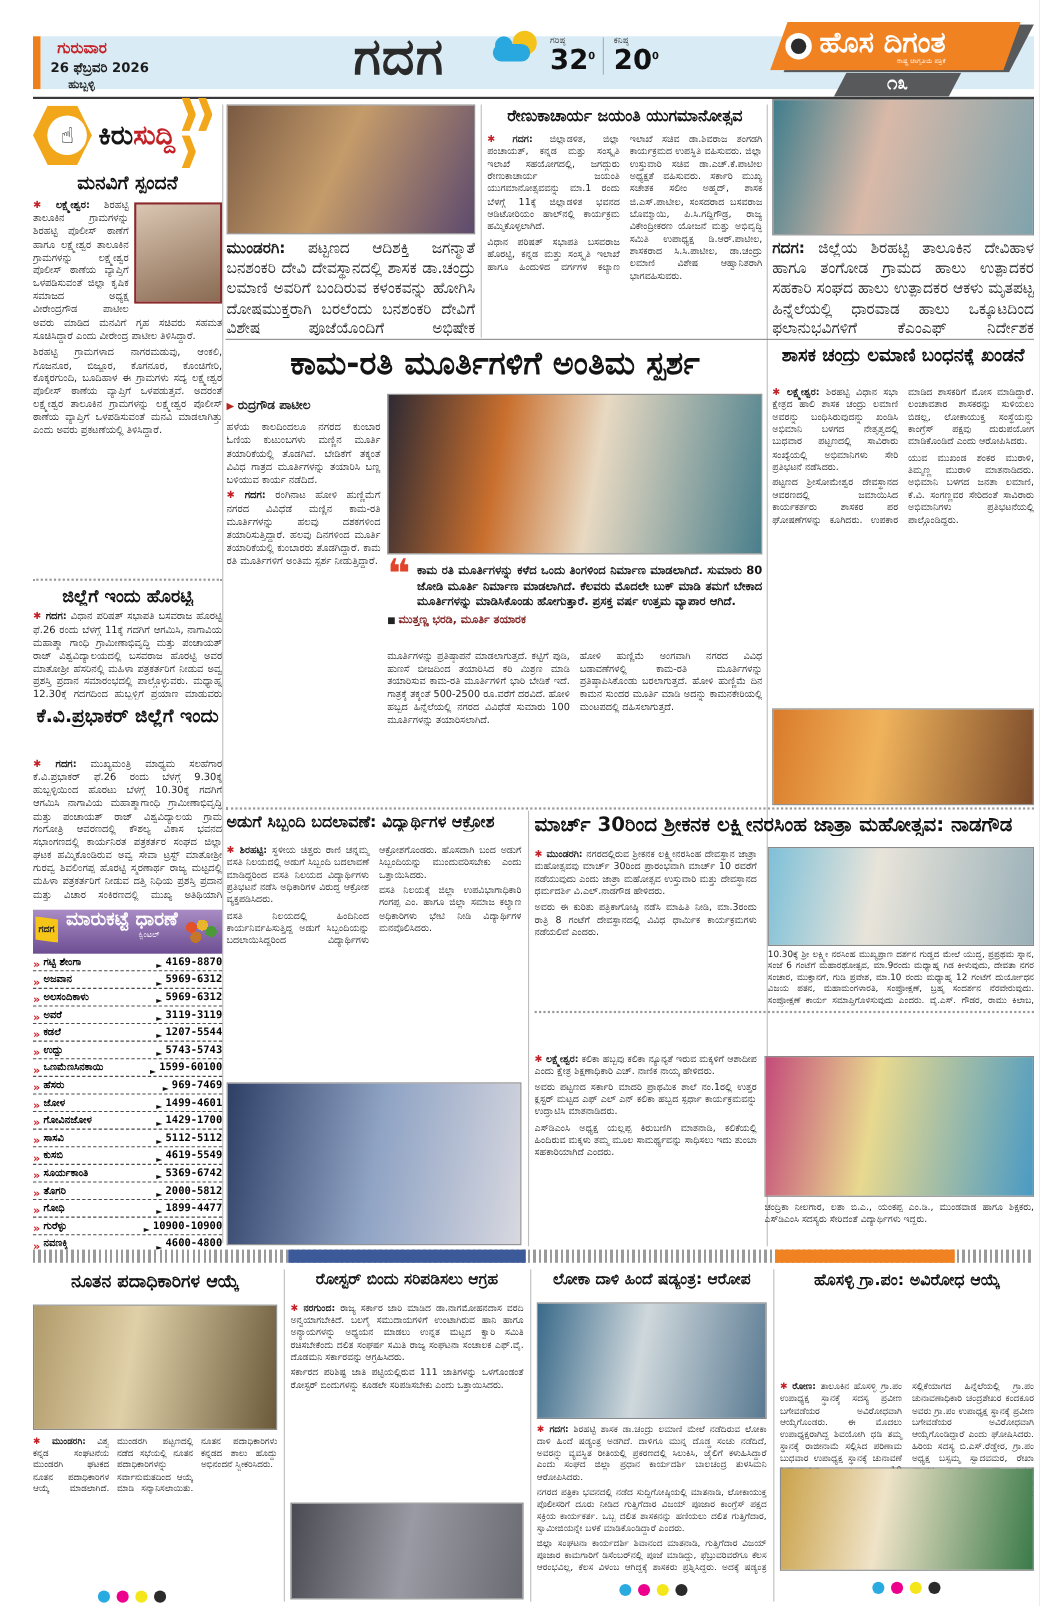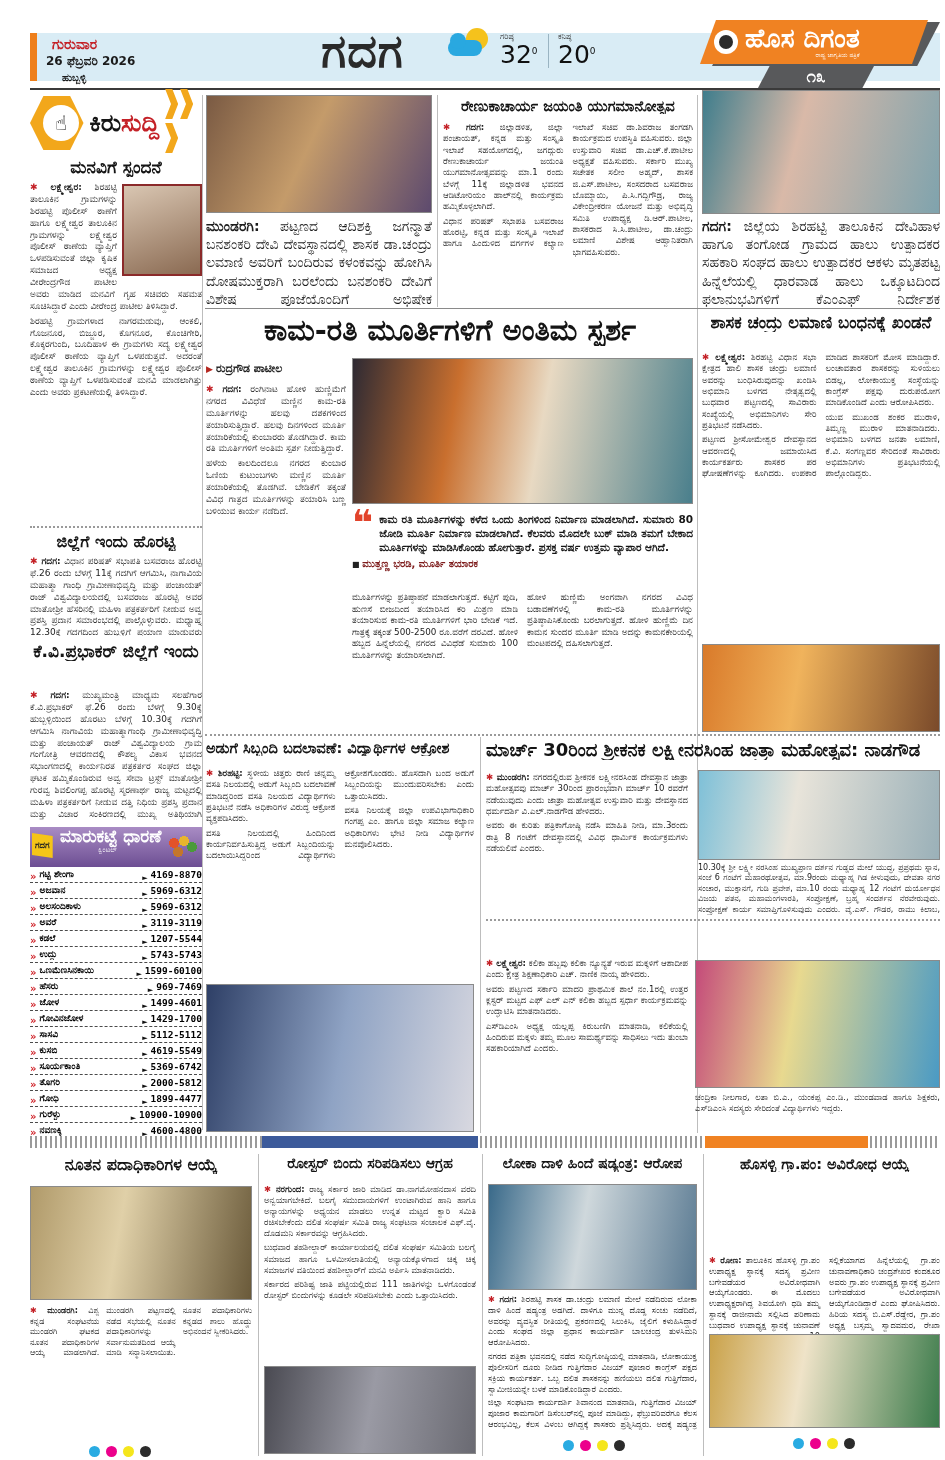--- a/index.html
+++ b/index.html
@@ -21,21 +21,21 @@
   .dotline{border-top:2px dotted #9a9a9a;height:0;}
   .hatch{background:repeating-linear-gradient(90deg,#9a9a9a 0 2px,#ffffff 2px 5px);}
   .rule{background:#3a3a3a;}
   
   .band{background:#d9ecf5;}
   .day{color:#c42127;font-weight:bold;font-size:14px;}
   .date{color:#1c1c1c;font-weight:bold;font-size:12px;}
   .edition{color:#1c1c1c;font-size:10px;font-weight:bold;}
   .masthead{font-size:46px;font-weight:bold;color:#2a2a2a;letter-spacing:1px;}
   .w-label{font-size:8px;color:#333;}
-  .w-num{font-size:25px;font-weight:normal;color:#111;line-height:1;}
+  .w-num{font-size:25px;font-weight:bold;color:#111;line-height:1;}
   .w-num sup{font-size:9px;}
   .sun{width:22px;height:22px;border-radius:50%;background:#f5c21c;position:absolute;left:26px;top:0;}
   .cloud{width:34px;height:16px;border-radius:10px;background:#29a8e0;position:absolute;left:8px;top:12px;}
   .cloud::before{content:"";position:absolute;width:16px;height:16px;border-radius:50%;background:#29a8e0;left:2px;top:-7px;}
   .logo-orange{background:#f08222;clip-path:polygon(7% 0,100% 0,93% 100%,0 100%);}
   .logo-gray{background:#58595b;clip-path:polygon(10% 0,100% 0,90% 100%,0 100%);}
   .logo-title{color:#fff;font-weight:bold;font-size:26px;line-height:1;}
   .logo-tag{color:#fff;font-size:6px;}
   .logo-circle{width:24px;height:24px;border-radius:50%;background:#fff;position:relative;}
   .logo-circle::after{content:"";position:absolute;left:5px;top:5px;width:14px;height:14px;border-radius:50%;background:#2b2b2b;}
@@ -44,21 +44,21 @@
   .hex{width:62px;height:54px;background:#f2a71b;clip-path:polygon(25% 0,75% 0,100% 50%,75% 100%,25% 100%,0 50%);position:relative;}
   .hex-inner{position:absolute;left:13px;top:9px;width:36px;height:36px;border-radius:50%;background:#fff;text-align:center;font-size:20px;line-height:36px;}
   .kiru-b{font-size:24px;font-weight:bold;color:#151515;}
   .kiru-r{font-size:24px;font-weight:bold;color:#c42127;font-family:Liberation Serif, serif;}
   .chev{display:inline-block;width:13px;height:30px;background:#f2a71b;margin-left:2px;clip-path:polygon(0 0,55% 0,100% 50%,55% 100%,0 100%,45% 50%);}
   .portrait{float:right;width:80px;height:92px;margin:2px 0 3px 5px;border:2px solid #8b2a2a;background:linear-gradient(160deg,#d9c6b2,#8a6a52);}
   
   .mkt-head{background:linear-gradient(180deg,#a98cc4,#6d4e93);position:relative;color:#fff;}
   .mkt-tab{position:absolute;left:2px;top:6px;background:#f5c518;color:#222;font-size:8.5px;font-weight:bold;padding:7px 3px;clip-path:polygon(0 0,100% 12%,100% 100%,0 88%);}
   .mkt-title{font-size:17px;font-weight:bold;margin-left:30px;line-height:1.1;}
-  .mkt-unit{font-size:7px;margin-left:68px;}
+  .mkt-unit{font-size:7px;margin-left:96px;}
   .veg{position:absolute;right:4px;top:8px;width:30px;height:24px;background:
     radial-gradient(circle at 6px 8px,#e2522a 0 5px,transparent 5px),
     radial-gradient(circle at 16px 6px,#e8b52c 0 5px,transparent 5px),
     radial-gradient(circle at 24px 12px,#4a9a3a 0 5px,transparent 5px),
     radial-gradient(circle at 10px 17px,#c4762a 0 5px,transparent 5px);}
   .mkt-row{display:flex;align-items:center;height:15px;border-bottom:1px dashed #4a4a4a;}
   .mk::before{content:"»";color:#cf1f26;font-weight:bold;font-size:10px;margin-right:3px;}
   .nm{font-size:9px;font-weight:bold;flex:1;white-space:nowrap;overflow:hidden;}
   .ar::before{content:"►";font-size:7px;margin-right:3px;color:#111;}
   .pr{font-size:9.5px;font-weight:bold;font-family:"DejaVu Sans Mono",monospace;white-space:nowrap;}
@@ -269,22 +269,22 @@
   <div class="abs photo" style="left:702px;top:90px;width:238px;height:124px;background:linear-gradient(105deg,#3f7d8c,#d9b9a8 40%,#7fa3ad);"></div>
   <div class="abs caption" style="left:702px;top:217px;width:238px;height:90px;">
     <span class="cap-dl">ಗದಗ:</span> <span>ಜಿಲ್ಲೆಯ ಶಿರಹಟ್ಟಿ ತಾಲೂಕಿನ ದೇವಿಹಾಳ ಹಾಗೂ ತಂಗೋಡ ಗ್ರಾಮದ ಹಾಲು ಉತ್ಪಾದಕರ ಸಹಕಾರಿ ಸಂಘದ ಹಾಲು ಉತ್ಪಾದಕರ ಆಕಳು ಮೃತಪಟ್ಟ ಹಿನ್ನೆಲೆಯಲ್ಲಿ ಧಾರವಾಡ ಹಾಲು ಒಕ್ಕೂಟದಿಂದ ಫಲಾನುಭವಿಗಳಿಗೆ ಕೆಎಂಎಫ್ ನಿರ್ದೇಶಕ ಲಿಂಗರಾಜಗೌಡ ಪಾಟೀಲ ಚೆಕ್ ವಿತರಿಸಿದರು. ಜಿಲ್ಲಾ ಮುಖ್ಯಸ್ಥ ಡಾ.ಪ್ರಸನ್ನ ಪಟ್ಟೇದ, ತಾಲೂಕ ವಿಸ್ತೀರಣಾಧಿಕಾರಿ ಬಸವರಾಜ ಜುಮ್ಮಣ್ಣವರ, ಕಿರಣ ಪಾಟೀಲ ಹಾಗೂ ಹಾಲು ಉತ್ಪಾದಕರ ಆಡಳಿತ ಮಂಡಳಿ ಸೇರಿದಂತೆ ಗ್ರಾಮಸ್ಥರು ಇದ್ದರು.</span>
   </div>
 
   <div class="abs" style="left:205px;top:308px;width:735px;height:1px;background:#8a8a8a;"></div>
 
   <div class="abs headline" style="left:206px;top:314px;width:488px;font-size:29px;">ಕಾಮ-ರತಿ ಮೂರ್ತಿಗಳಿಗೆ ಅಂತಿಮ ಸ್ಪರ್ಶ</div>
   <div class="abs byline" style="left:206px;top:362px;">ರುದ್ರಗೌಡ ಪಾಟೀಲ</div>
   <div class="abs body-text" style="left:206px;top:384px;width:140px;height:346px;">
+    <p>ಹಳೆಯ ಕಾಲದಿಂದಲೂ ನಗರದ ಕುಂಬಾರ ಓಣಿಯ ಕುಟುಂಬಗಳು ಮಣ್ಣಿನ ಮೂರ್ತಿ ತಯಾರಿಕೆಯಲ್ಲಿ ತೊಡಗಿವೆ. ಬೇಡಿಕೆಗೆ ತಕ್ಕಂತೆ ವಿವಿಧ ಗಾತ್ರದ ಮೂರ್ತಿಗಳನ್ನು ತಯಾರಿಸಿ ಬಣ್ಣ ಬಳಿಯುವ ಕಾರ್ಯ ನಡೆದಿದೆ.</p>
     <p><span class="dateline">ಗದಗ:</span> <span>ರಂಗಿನಾಟ ಹೋಳಿ ಹುಣ್ಣಿಮೆಗೆ ನಗರದ ವಿವಿಧೆಡೆ ಮಣ್ಣಿನ ಕಾಮ-ರತಿ ಮೂರ್ತಿಗಳನ್ನು ಹಲವು ದಶಕಗಳಿಂದ ತಯಾರಿಸುತ್ತಿದ್ದಾರೆ. ಹಲವು ದಿನಗಳಿಂದ ಮೂರ್ತಿ ತಯಾರಿಕೆಯಲ್ಲಿ ಕುಂಬಾರರು ತೊಡಗಿದ್ದಾರೆ. ಕಾಮ ರತಿ ಮೂರ್ತಿಗಳಿಗೆ ಅಂತಿಮ ಸ್ಪರ್ಶ ನೀಡುತ್ತಿದ್ದಾರೆ.</span></p>
-    <p>ಹಳೆಯ ಕಾಲದಿಂದಲೂ ನಗರದ ಕುಂಬಾರ ಓಣಿಯ ಕುಟುಂಬಗಳು ಮಣ್ಣಿನ ಮೂರ್ತಿ ತಯಾರಿಕೆಯಲ್ಲಿ ತೊಡಗಿವೆ. ಬೇಡಿಕೆಗೆ ತಕ್ಕಂತೆ ವಿವಿಧ ಗಾತ್ರದ ಮೂರ್ತಿಗಳನ್ನು ತಯಾರಿಸಿ ಬಣ್ಣ ಬಳಿಯುವ ಕಾರ್ಯ ನಡೆದಿದೆ.</p>
   </div>
   <div class="abs photo" style="left:352px;top:358px;width:341px;height:146px;background:linear-gradient(100deg,#2e2a33,#c96f2e 30%,#e8d9c2 55%,#4a7f8c);"></div>
   <div class="abs" style="left:352px;top:512px;width:341px;">
     <div style="display:flex;">
       <span class="quote-ic">❝</span>
       <span class="quote-tx" style="margin-left:6px;">ಕಾಮ ರತಿ ಮೂರ್ತಿಗಳನ್ನು ಕಳೆದ ಒಂದು ತಿಂಗಳಿಂದ ನಿರ್ಮಾಣ ಮಾಡಲಾಗಿದೆ. ಸುಮಾರು 80 ಜೋಡಿ ಮೂರ್ತಿ ನಿರ್ಮಾಣ ಮಾಡಲಾಗಿದೆ. ಕೆಲವರು ಮೊದಲೇ ಬುಕ್ ಮಾಡಿ ತಮಗೆ ಬೇಕಾದ ಮೂರ್ತಿಗಳನ್ನು ಮಾಡಿಸಿಕೊಂಡು ಹೋಗುತ್ತಾರೆ. ಪ್ರಸಕ್ತ ವರ್ಷ ಉತ್ತಮ ವ್ಯಾಪಾರ ಆಗಿದೆ.</span>
     </div>
     <div class="quote-by">ಮುತ್ತಣ್ಣ ಭರಡಿ, ಮೂರ್ತಿ ತಯಾರಕ</div>
   </div>
   <div class="abs body-text cols2" style="left:352px;top:592px;width:341px;height:138px;font-size:8.8px;">
@@ -339,21 +339,20 @@
   <div class="abs headline" style="left:30px;top:1156px;width:222px;font-size:16px;">ನೂತನ ಪದಾಧಿಕಾರಿಗಳ ಆಯ್ಕೆ</div>
   <div class="abs photo" style="left:30px;top:1186px;width:222px;height:114px;background:linear-gradient(100deg,#b09a6a,#e0d0a8 40%,#6a5a3a);"></div>
   <div class="abs body-text cols3" style="left:30px;top:1306px;width:222px;height:130px;font-size:8px;">
     <p><span class="dateline">ಮುಂಡರಗಿ:</span> <span>ವಿಶ್ವ ಕನ್ನಡ ಸಂಘಟನೆಯ ಮುಂಡರಗಿ ಘಟಕದ ನೂತನ ಪದಾಧಿಕಾರಿಗಳ ಆಯ್ಕೆ ಮಾಡಲಾಗಿದೆ. ಮುಂಡರಗಿ ಪಟ್ಟಣದಲ್ಲಿ ನಡೆದ ಸಭೆಯಲ್ಲಿ ನೂತನ ಪದಾಧಿಕಾರಿಗಳನ್ನು ಸರ್ವಾನುಮತದಿಂದ ಆಯ್ಕೆ ಮಾಡಿ ಸನ್ಮಾನಿಸಲಾಯಿತು. ನೂತನ ಪದಾಧಿಕಾರಿಗಳು ಕನ್ನಡದ ಶಾಲು ಹೊದ್ದು ಅಭಿನಂದನೆ ಸ್ವೀಕರಿಸಿದರು.</span></p>
   </div>
   <div class="abs dots" style="left:86px;top:1442px;"><span class="d-c"></span><span class="d-m"></span><span class="d-y"></span><span class="d-k"></span></div>
 
   <div class="abs headline" style="left:264px;top:1156px;width:212px;font-size:14px;">ರೋಸ್ಟರ್ ಬಿಂದು ಸರಿಪಡಿಸಲು ಆಗ್ರಹ</div>
   <div class="abs body-text" style="left:264px;top:1184px;width:212px;height:178px;font-size:8.4px;">
     <p><span class="dateline">ನರಗುಂದ:</span> <span>ರಾಜ್ಯ ಸರ್ಕಾರ ಜಾರಿ ಮಾಡಿದ ಡಾ.ನಾಗಮೋಹನದಾಸ ವರದಿ ಅನ್ವಯಾಗಬೇಕಿದೆ. ಬಲಗೈ ಸಮುದಾಯಗಳಿಗೆ ಉಂಟಾಗಿರುವ ಹಾನಿ ಹಾಗೂ ಅನ್ಯಾಯಗಳನ್ನು ಅಧ್ಯಯನ ಮಾಡಲು ಉನ್ನತ ಮಟ್ಟದ ಕ್ವಾರಿ ಸಮಿತಿ ರಚಿಸಬೇಕೆಂದು ದಲಿತ ಸಂಘರ್ಷ ಸಮಿತಿ ರಾಜ್ಯ ಸಂಘಟನಾ ಸಂಚಾಲಕ ಎಫ್.ವೈ. ದೊಡಮನಿ ಸರ್ಕಾರವನ್ನು ಆಗ್ರಹಿಸಿದರು.</span></p>
-    <p>ಬುಧವಾರ ತಹಶೀಲ್ದಾರ್ ಕಾರ್ಯಾಲಯದಲ್ಲಿ ದಲಿತ ಸಂಘರ್ಷ ಸಮಿತಿಯ ಬಲಗೈ ಸಮಾಜದ ಹಾಗೂ ಒಳಮೀಸಲಾತಿಯಲ್ಲಿ ಅನ್ಯಾಯಕ್ಕೊಳಗಾದ ಚಿಕ್ಕ ಚಿಕ್ಕ ಸಮಾಜಗಳ ವತಿಯಿಂದ ತಹಶೀಲ್ದಾರ್‌ಗೆ ಮನವಿ ಅರ್ಪಿಸಿ ಮಾತನಾಡಿದರು.</p>
     <p>ಸರ್ಕಾರದ ಪರಿಶಿಷ್ಟ ಜಾತಿ ಪಟ್ಟಿಯಲ್ಲಿರುವ 111 ಜಾತಿಗಳನ್ನು ಒಳಗೊಂಡಂತೆ ರೋಸ್ಟರ್ ಬಿಂದುಗಳನ್ನು ಕೂಡಲೇ ಸರಿಪಡಿಸಬೇಕು ಎಂದು ಒತ್ತಾಯಿಸಿದರು.</p>
   </div>
   <div class="abs photo" style="left:264px;top:1366px;width:212px;height:88px;background:linear-gradient(100deg,#4a4a52,#9a9aa4 50%,#6a6a72);"></div>
 
   <div class="abs headline" style="left:488px;top:1156px;width:209px;font-size:14px;">ಲೋಕಾ ದಾಳಿ ಹಿಂದೆ ಷಡ್ಯಂತ್ರ: ಆರೋಪ</div>
   <div class="abs photo" style="left:488px;top:1184px;width:209px;height:106px;background:linear-gradient(100deg,#3a6a8a,#cfd8dc 45%,#5a7a92);"></div>
   <div class="abs body-text" style="left:488px;top:1294px;width:209px;height:138px;font-size:8.2px;">
     <p><span class="dateline">ಗದಗ:</span> <span>ಶಿರಹಟ್ಟಿ ಶಾಸಕ ಡಾ.ಚಂದ್ರು ಲಮಾಣಿ ಮೇಲೆ ನಡೆದಿರುವ ಲೋಕಾ ದಾಳಿ ಹಿಂದೆ ಷಡ್ಯಂತ್ರ ಅಡಗಿದೆ. ದಾಳಿಗೂ ಮುನ್ನ ದೊಡ್ಡ ಸಂಚು ನಡೆದಿದೆ, ಅವರನ್ನು ವ್ಯವಸ್ಥಿತ ರೀತಿಯಲ್ಲಿ ಪ್ರಕರಣದಲ್ಲಿ ಸಿಲುಕಿಸಿ, ಜೈಲಿಗೆ ಕಳುಹಿಸಿದ್ದಾರೆ ಎಂದು ಸಂಘದ ಜಿಲ್ಲಾ ಪ್ರಧಾನ ಕಾರ್ಯದರ್ಶಿ ಬಾಲಚಂದ್ರ ತುಳಸಿಮನಿ ಆರೋಪಿಸಿದರು.</span></p>
     <p>ನಗರದ ಪತ್ರಿಕಾ ಭವನದಲ್ಲಿ ನಡೆದ ಸುದ್ದಿಗೋಷ್ಠಿಯಲ್ಲಿ ಮಾತನಾಡಿ, ಲೋಕಾಯುಕ್ತ ಪೊಲೀಸರಿಗೆ ದೂರು ನೀಡಿದ ಗುತ್ತಿಗೆದಾರ ವಿಜಯ್ ಪೂಜಾರ ಕಾಂಗ್ರೆಸ್ ಪಕ್ಷದ ಸಕ್ರಿಯ ಕಾರ್ಯಕರ್ತ. ಒಬ್ಬ ದಲಿತ ಶಾಸಕನನ್ನು ಹಣಿಯಲು ದಲಿತ ಗುತ್ತಿಗೆದಾರ, ಸ್ವಾಮೀಜಿಯನ್ನೇ ಬಳಕೆ ಮಾಡಿಕೊಂಡಿದ್ದಾರೆ ಎಂದರು.</p>
     <p>ಜಿಲ್ಲಾ ಸಂಘಟನಾ ಕಾರ್ಯದರ್ಶಿ ಶಿವಾನಂದ ಮಾತನಾಡಿ, ಗುತ್ತಿಗೆದಾರ ವಿಜಯ್ ಪೂಜಾರ ಕಾಮಗಾರಿಗೆ ಡಿಸೆಂಬರ್‌ನಲ್ಲಿ ಪೂಜೆ ಮಾಡಿದ್ದು, ಫೆಬ್ರುವರಿವರೆಗೂ ಕೆಲಸ ಆರಂಭವಿಲ್ಲ, ಕೆಲಸ ವಿಳಂಬ ಆಗಿದ್ದಕ್ಕೆ ಶಾಸಕರು ಪ್ರಶ್ನಿಸಿದ್ದರು. ಅದಕ್ಕೆ ಷಡ್ಯಂತ್ರ ಮಾಡಿ, ಲೋಕಾ ಬಲೆಗೆ ಬೀಳಿಸಿದ್ದಾರೆ ಎಂದು ಆಪಾದಿಸಿದರು. ಕರ್ನಾಟಕ ಬಂಜಾರ ಮಹಾಸಭಾದ ಜಿಲ್ಲಾ ಘಟಕದ ಅಧ್ಯಕ್ಷ ಶಿವಪ್ಪ ನಾಯ್ಕ ಇತರರಿದ್ದರು.</p>

